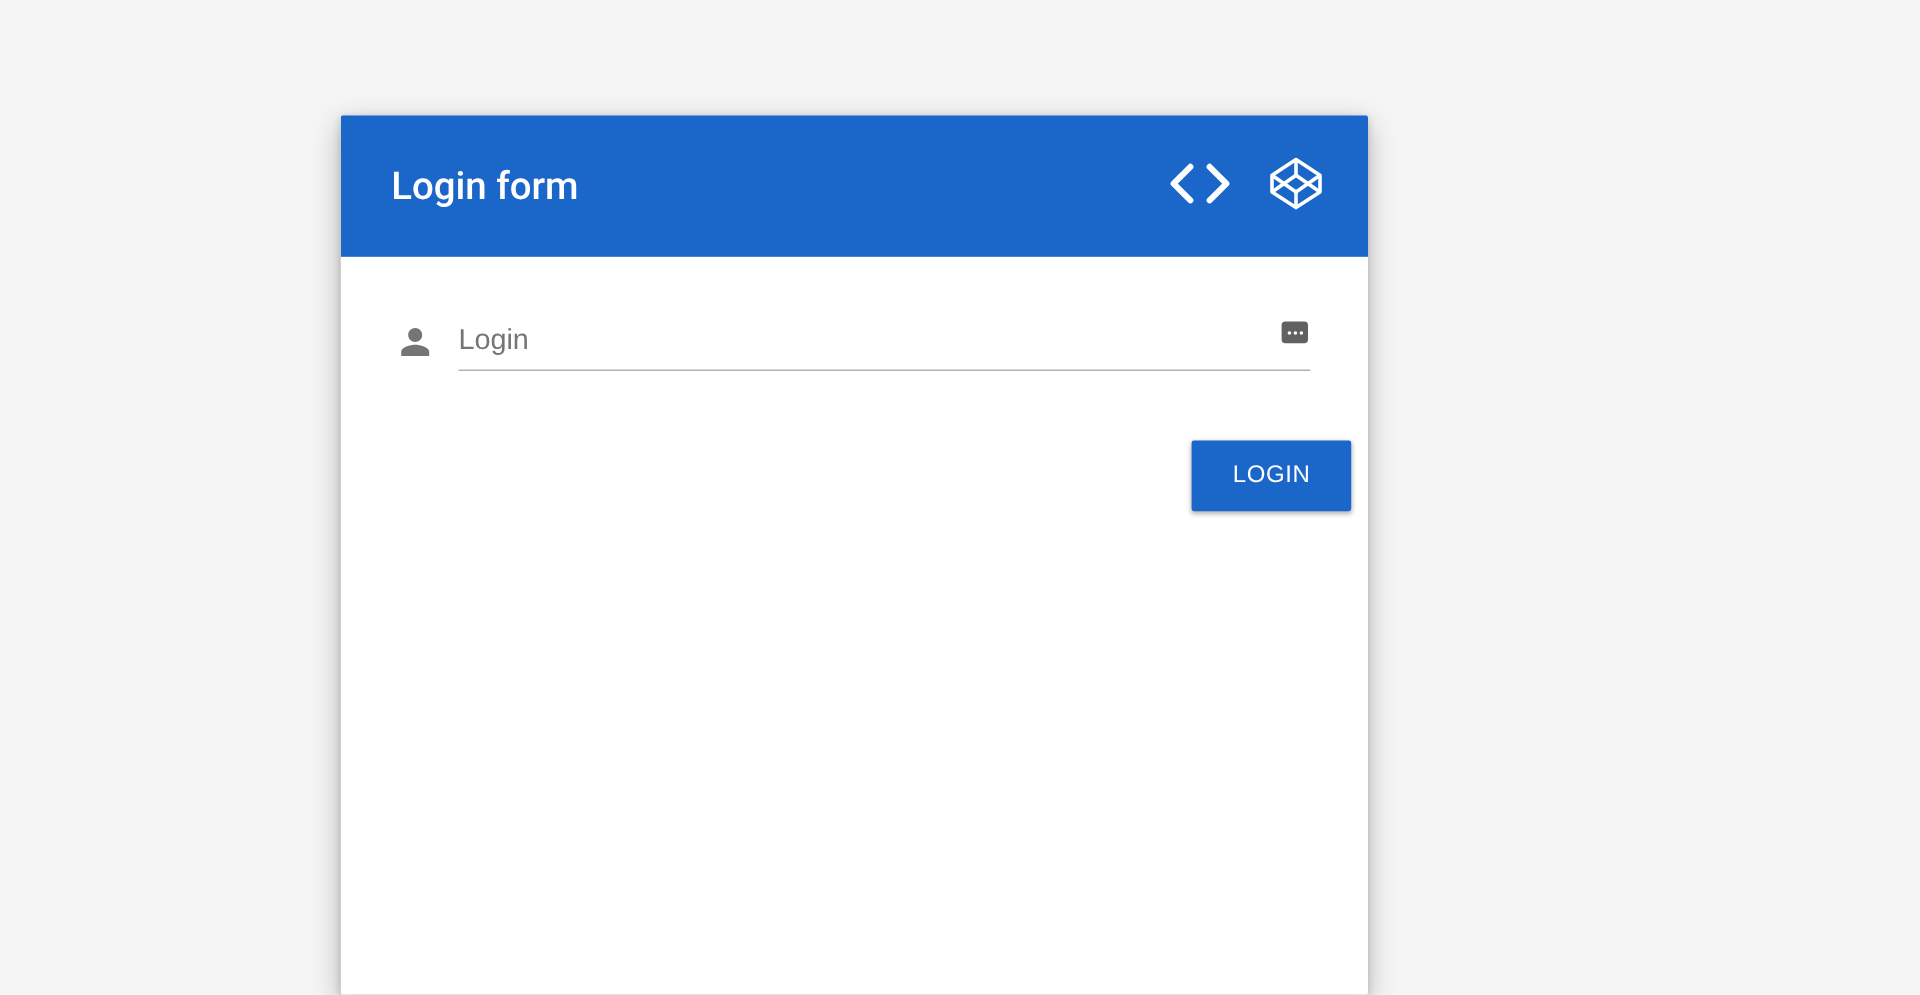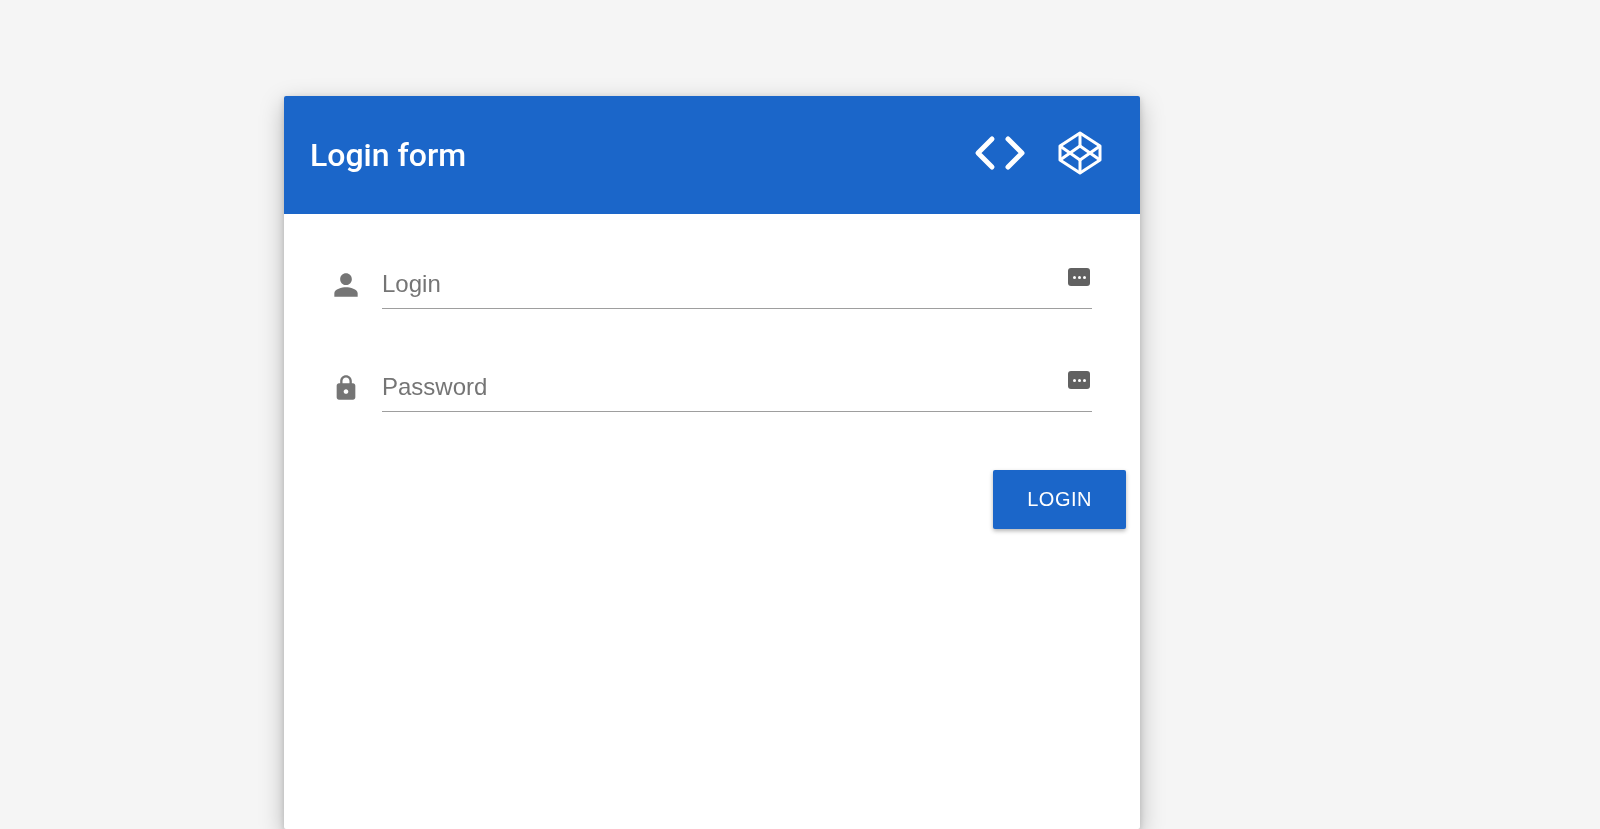--- a/index.html
+++ b/index.html
@@ -24,21 +24,21 @@
       box-shadow: 0 8px 24px rgba(0,0,0,0.25), 0 2px 6px rgba(0,0,0,0.15);
       overflow: hidden;
     }
     .header {
       background: #1b66c9;
       color: #ffffff;
       height: 118px;
       display: flex;
       align-items: center;
       justify-content: space-between;
-      padding: 0 36px 0 26px;
+      padding: 0 36px 0 42px;
     }
     .header-title {
       font-size: 32px;
       font-weight: 500;
     }
     .header-icons {
       display: flex;
       align-items: center;
       gap: 30px;
     }
@@ -153,31 +153,18 @@
       <div class="text-field">
         <input type="text" placeholder="Login" style="">
         <div class="suffix-badge">
           <span class="dot"></span>
             <span class="dot"></span>
             <span class="dot"></span>
         </div>
       </div>
     </div>
 
-    <div class="field-row">
-      <svg class="field-icon" viewBox="0 0 24 24">
-        <path d="M18 8h-1V6c0-2.76-2.24-5-5-5S7 3.24 7 6v2H6c-1.1 0-2 .9-2 2v10c0 1.1.9 2 2 2h12c1.1 0 2-.9 2-2V10c0-1.1-.9-2-2-2zM9 6c0-1.66 1.34-3 3-3s3 1.34 3 3v2H9V6zm3 11c-1.1 0-2-.9-2-2s.9-2 2-2 2 .9 2 2-.9 2-2 2z"></path>
-      </svg>
-      <div class="text-field">
-        <input type="password" placeholder="Password" style="">
-        <div class="suffix-badge">
-          <span class="dot"></span>
-            <span class="dot"></span>
-            <span class="dot"></span>
-        </div>
-      </div>
-    </div>
   </div>
 
   <div class="actions">
     <button class="login-btn">LOGIN</button>
   </div>
 </div>
 
 </body></html>

